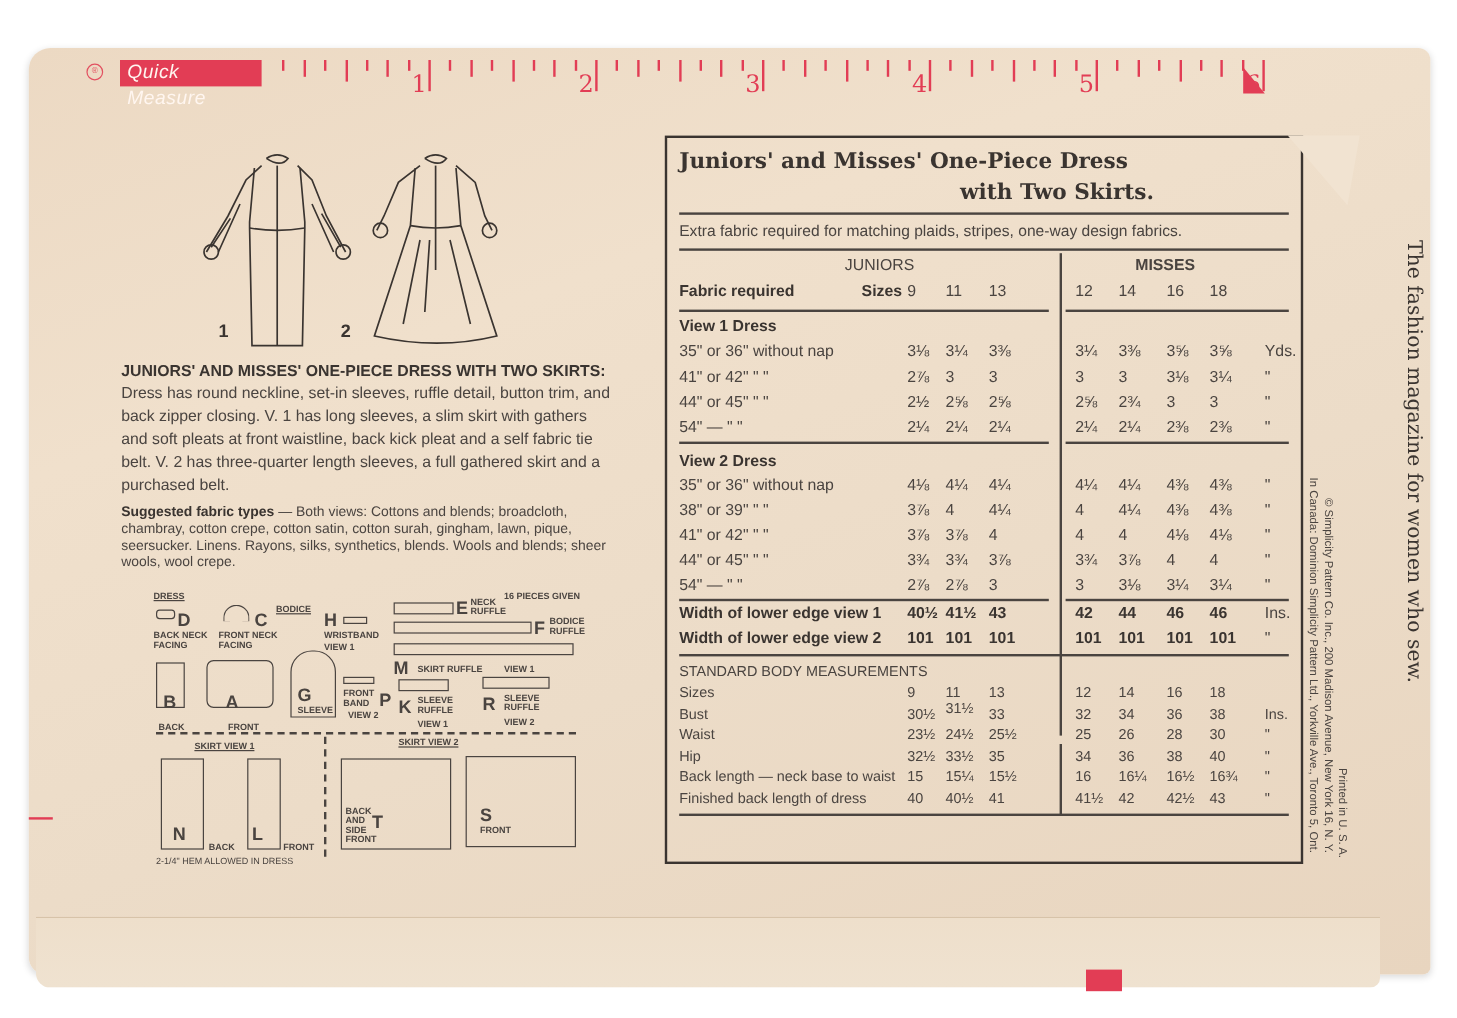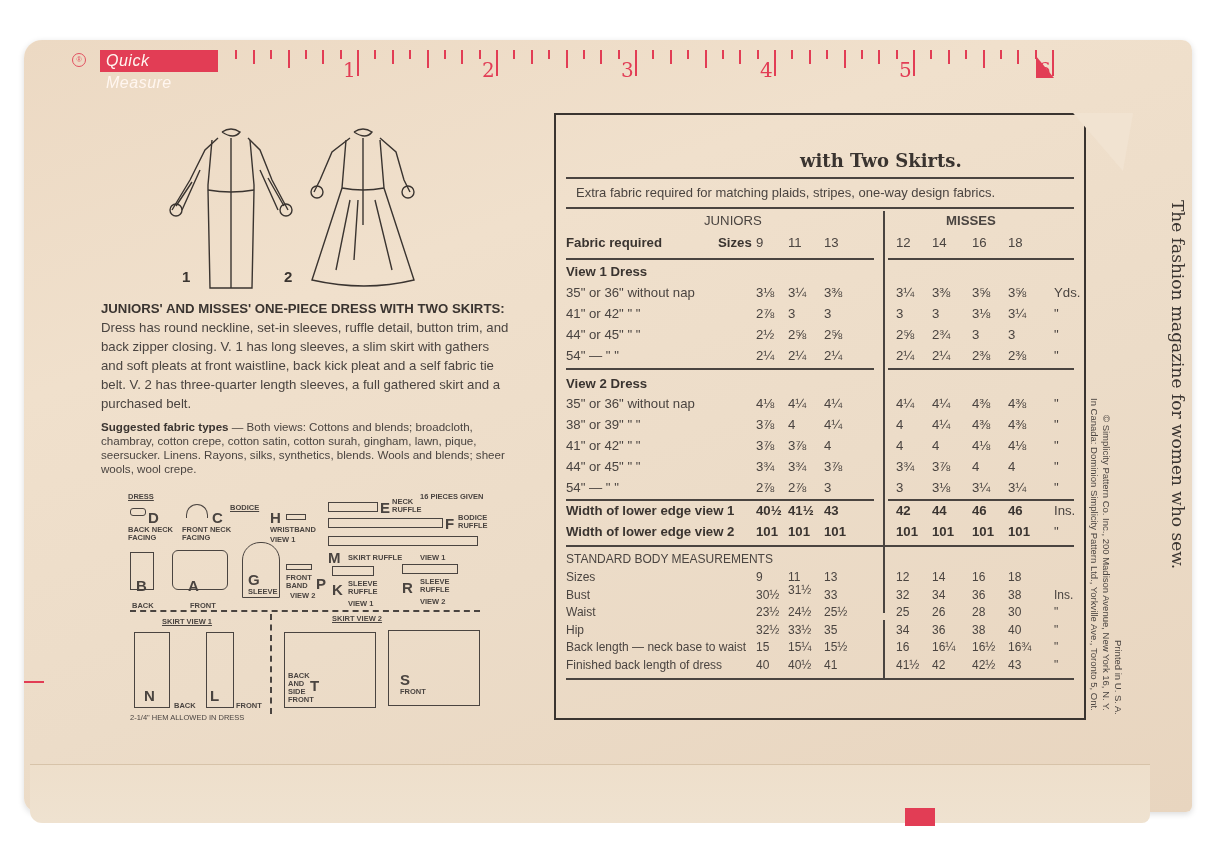--- a/index.html
+++ b/index.html
@@ -35,21 +35,21 @@
   .pieces .big{font-size:15px;line-height:15px;}
   .pieces .box{position:absolute;border:1.6px solid #4a4440;box-sizing:border-box;}
   .pieces .dash{position:absolute;border-top:2px dashed #4a4440;}
   .pieces .vdash{position:absolute;border-left:2px dashed #4a4440;}
   .ul{text-decoration:underline;}
   
   .tbox{position:absolute;left:554px;top:113px;width:532px;height:607px;border:2px solid #3a3430;box-sizing:border-box;}
   .ttitle1{position:absolute;left:10px;top:9px;font-family:"DejaVu Serif",serif;font-weight:bold;font-size:18px;color:#3a3430;}
   .ttitle2{position:absolute;left:244px;top:35px;font-family:"DejaVu Serif",serif;font-weight:bold;font-size:18px;color:#3a3430;}
   .hr{position:absolute;left:10px;right:10px;height:1.5px;background:#4a4440;}
-  .extra{position:absolute;left:20px;top:70px;font-size:13px;color:#4a4440;}
+  .extra{position:absolute;left:10px;top:70px;font-size:13px;color:#4a4440;}
   .t{position:absolute;font-size:13.2px;color:#4a4440;white-space:nowrap;}
   .tb{font-weight:bold;color:#3a3430;}
   .vline{position:absolute;left:327px;width:1.5px;background:#4a4440;}
   .sm{font-size:12px;}
   
   .side{position:absolute;left:1170px;top:200px;transform-origin:0 0;transform:rotate(90deg) translate(0,-18px);
     font-family:"DejaVu Serif",serif;font-size:17px;color:#3a3430;white-space:nowrap;}
   .copy{position:absolute;font-size:9.5px;color:#4a4440;white-space:nowrap;transform-origin:0 0;transform:rotate(90deg);}
   .curl{position:absolute;left:1068px;top:113px;width:0;height:0;border-left:60px solid transparent;border-top:58px solid #f1e3d1;transform:skewX(-10deg);}
 </style>
@@ -238,20 +238,21 @@
   <div class="lbl big" style="left:190px;top:198px;">T</div>
 
   <div class="box" style="left:268px;top:150px;width:92px;height:76px;"></div>
   <div class="lbl big" style="left:280px;top:192px;">S</div>
   <div class="lbl" style="left:280px;top:208px;">FRONT</div>
 
   <div class="lbl" style="left:10px;top:234px;font-weight:normal;">2-1/4" HEM ALLOWED IN DRESS</div>
 </div>
 
 <div class="tbox">
+  <div class="ttitle1">Juniors' and Misses' One-Piece Dress</div>
   <div class="ttitle2">with Two Skirts.</div>
   <div class="hr" style="top:62px;"></div>
   <div class="extra">Extra fabric required for matching plaids, stripes, one-way design fabrics.</div>
   <div class="hr" style="top:92px;"></div>
   <div class="vline" style="top:96px;height:402px;"></div>
   <div class="vline" style="top:505px;height:60px;"></div>
 
   <div class="t" style="left:148px;top:98px;">JUNIORS</div>
   <div class="t" style="left:390px;top:98px;font-weight:bold;">MISSES</div>
   <div class="t tb" style="left:10px;top:120px;">Fabric required</div>

